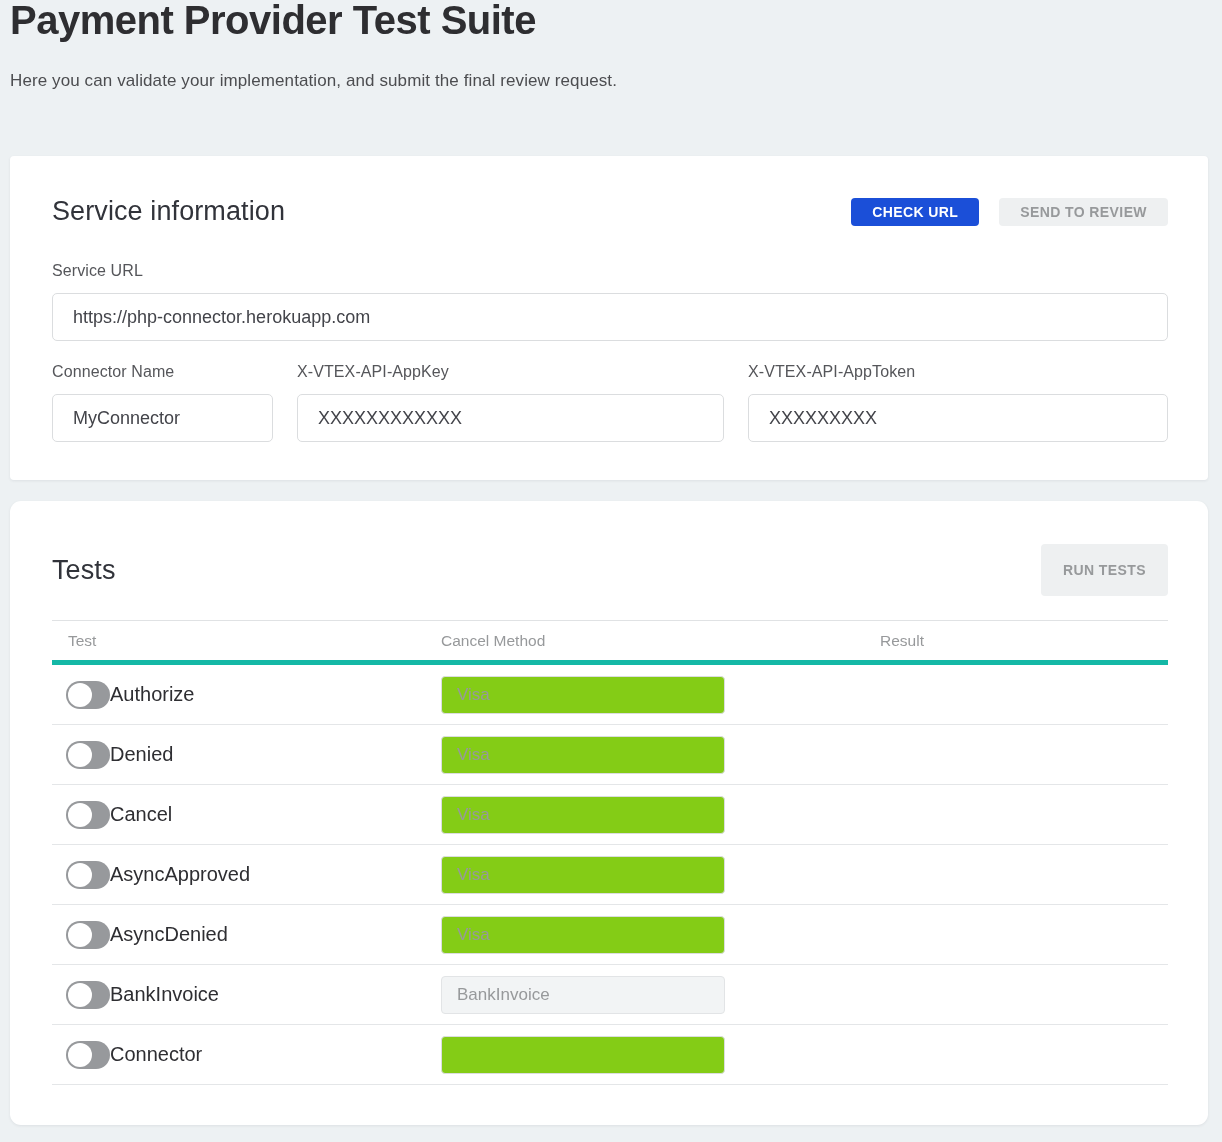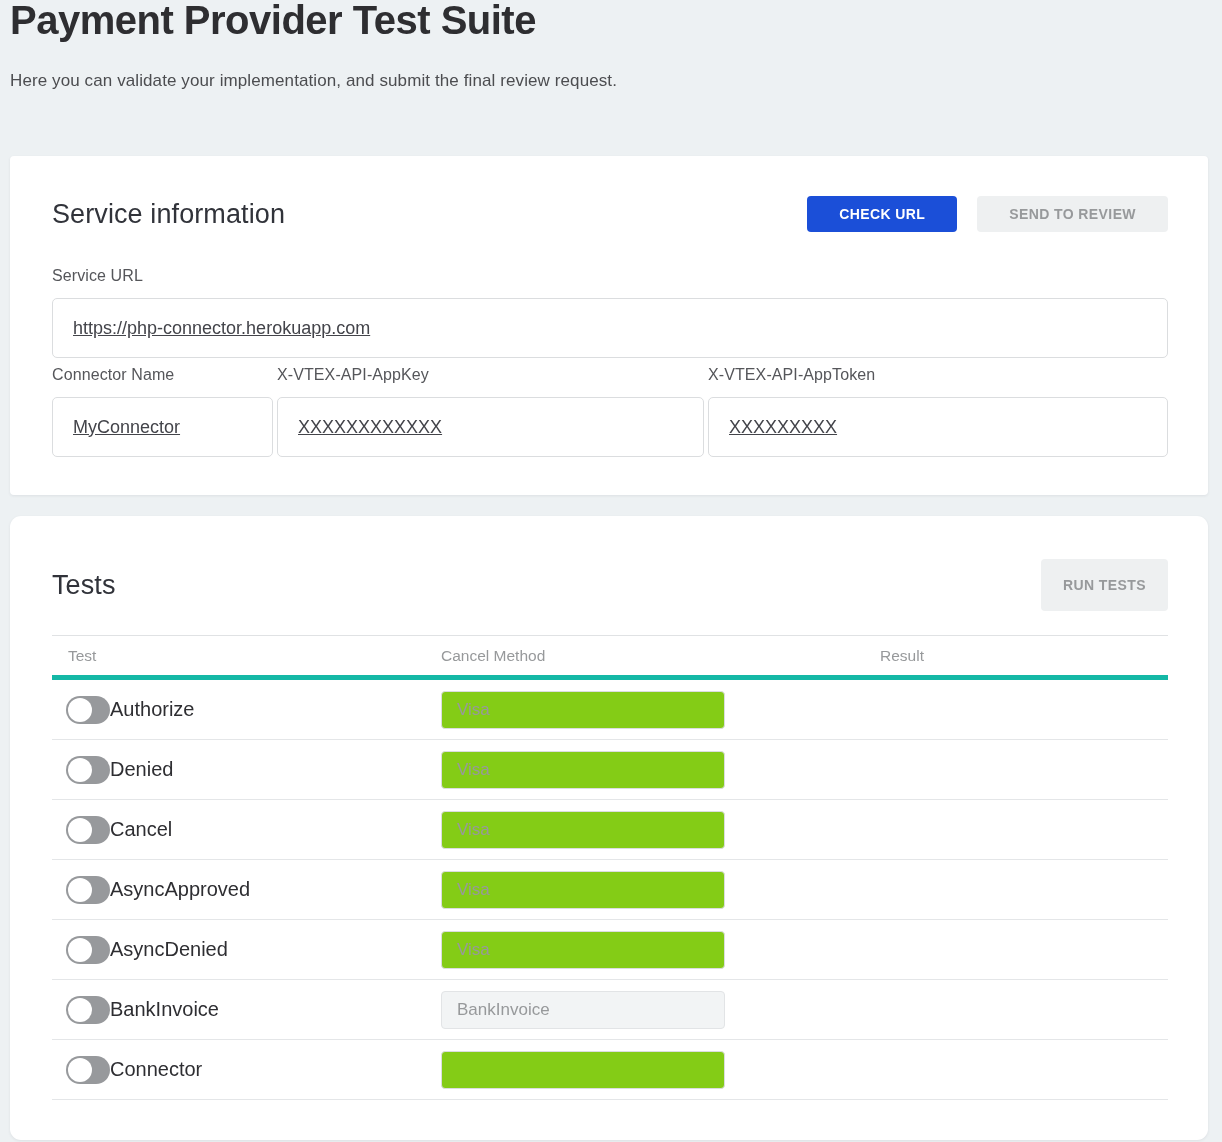--- a/index.html
+++ b/index.html
@@ -51,55 +51,54 @@
   .header-buttons { display: flex; gap: 20px; }
 
   
   .btn {
     border: none;
     border-radius: 4px;
     font-family: inherit;
     font-size: 14px;
     font-weight: 700;
     letter-spacing: 0.4px;
-    height: 36px;
-    padding: 0 32px;
+    height: 28px;
+    padding: 0 21px;
     cursor: pointer;
     white-space: nowrap;
   }
   .btn-primary { background: #1b4fd8; color: #ffffff; }
   .btn-disabled { background: #eef0f1; color: #97999b; cursor: default; }
   .btn-run { height: 52px; padding: 16px 22px; }
 
   
   .field-label {
     font-size: 16px;
     color: #55565a;
     letter-spacing: 0.1px;
   }
   .service-url-label { margin-top: 35px; }
   .text-input {
     display: block;
     width: 100%;
-    height: 60px;
+    height: 48px;
     margin-top: 13px;
     border: 1px solid #dbdddf;
     border-radius: 5px;
     padding: 0 20px;
     font-family: inherit;
     font-size: 18px;
     color: #43444a;
     background: #fff;
     outline: none;
-    text-decoration: underline;
   }
   .fields-row {
-    margin-top: 8px;
+    margin-top: 22px;
     display: flex;
-    gap: 4px;
+    gap: 24px;
   }
   .field-connector { width: 221px; }
   .field-appkey    { width: 427px; }
   .field-apptoken  { flex: 1; }
 
   
   .tests-table { margin-top: 24px; }
   .t-header {
     display: grid;
     grid-template-columns: 389px 439px 1fr;

